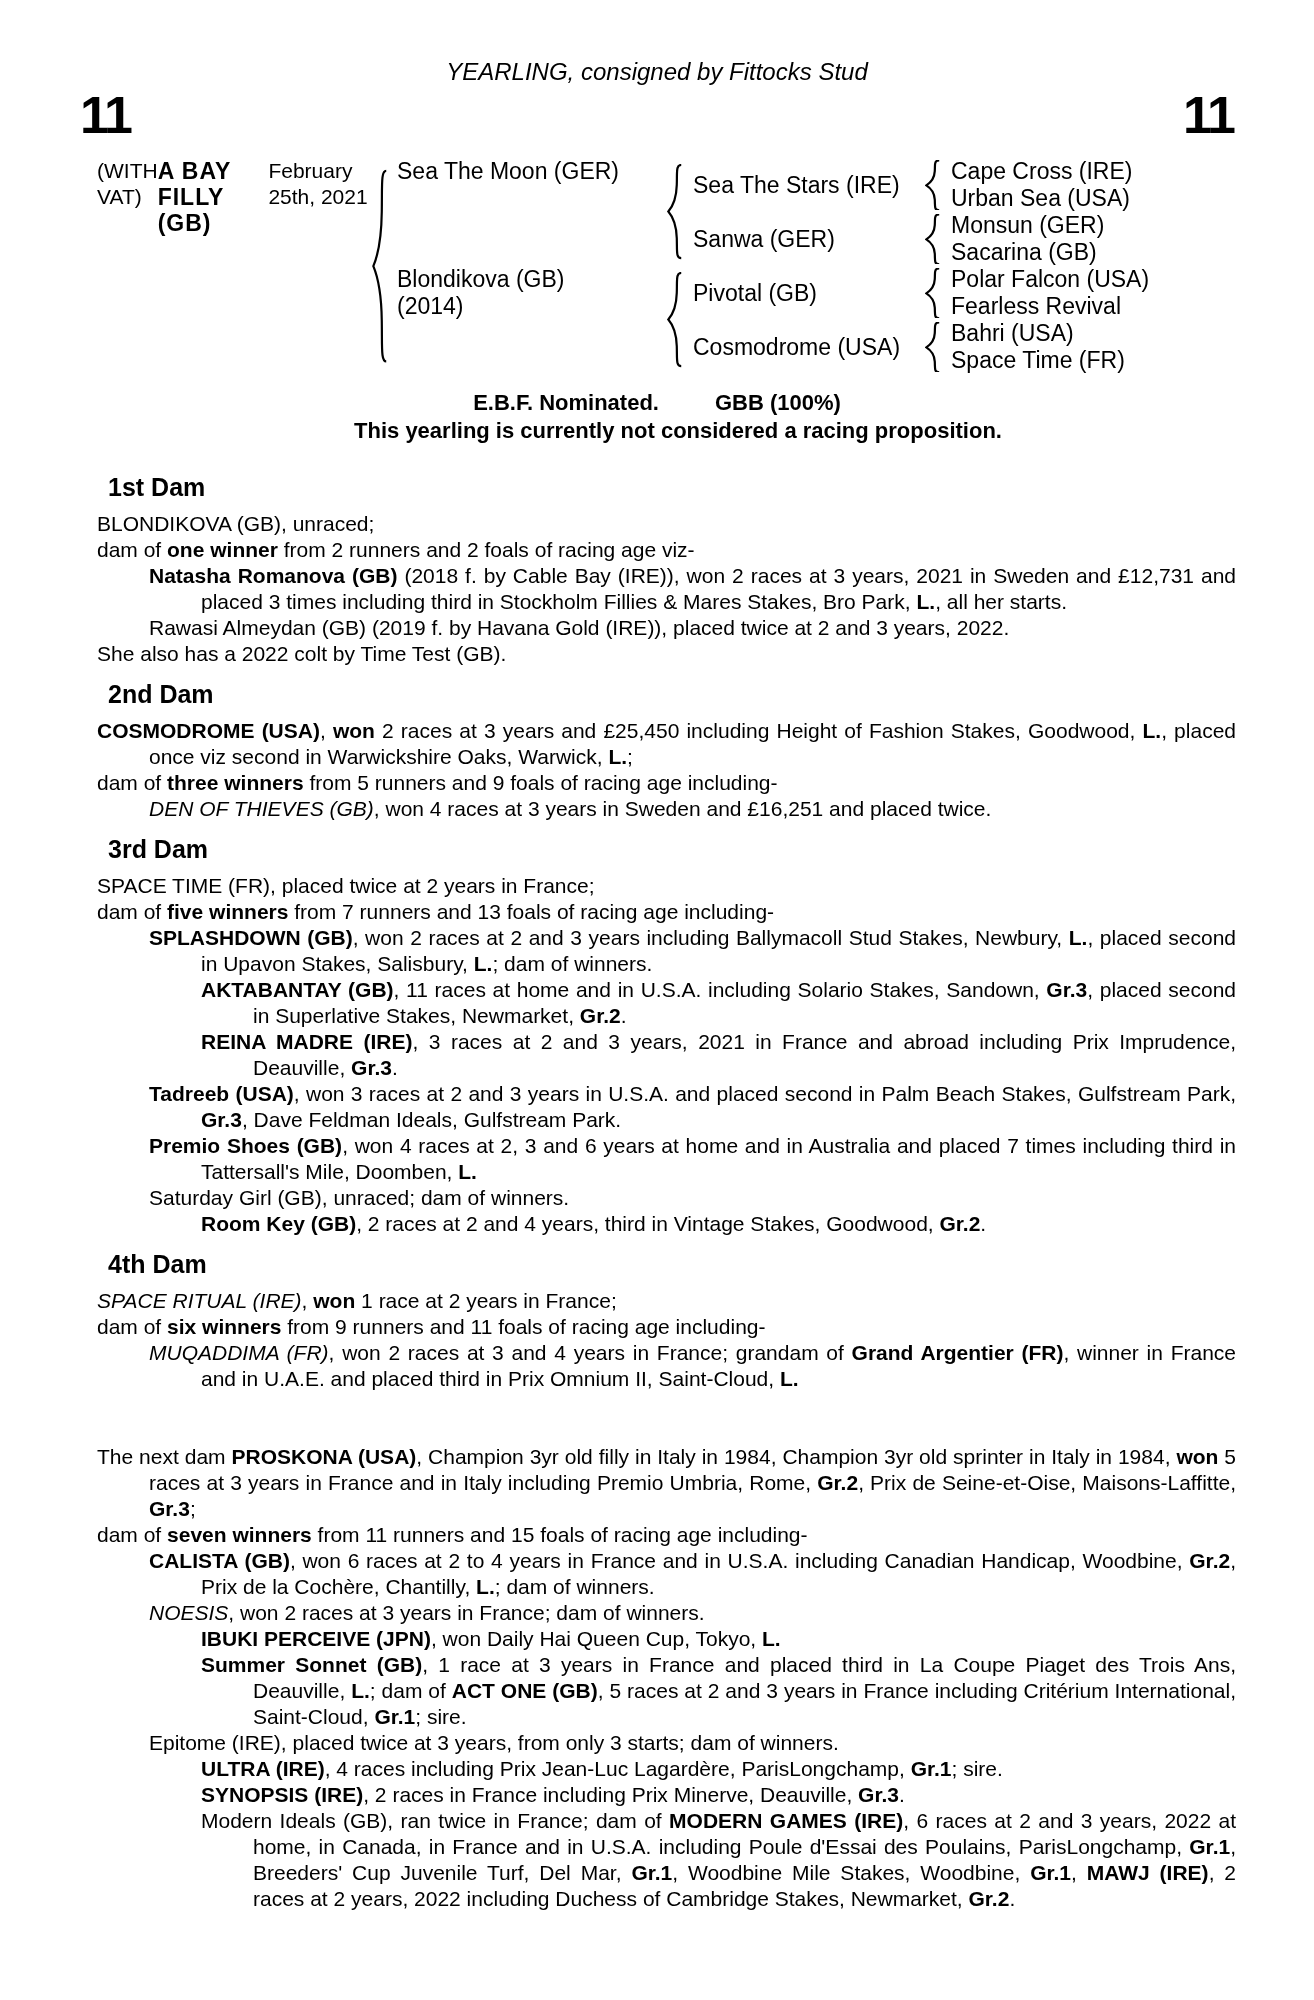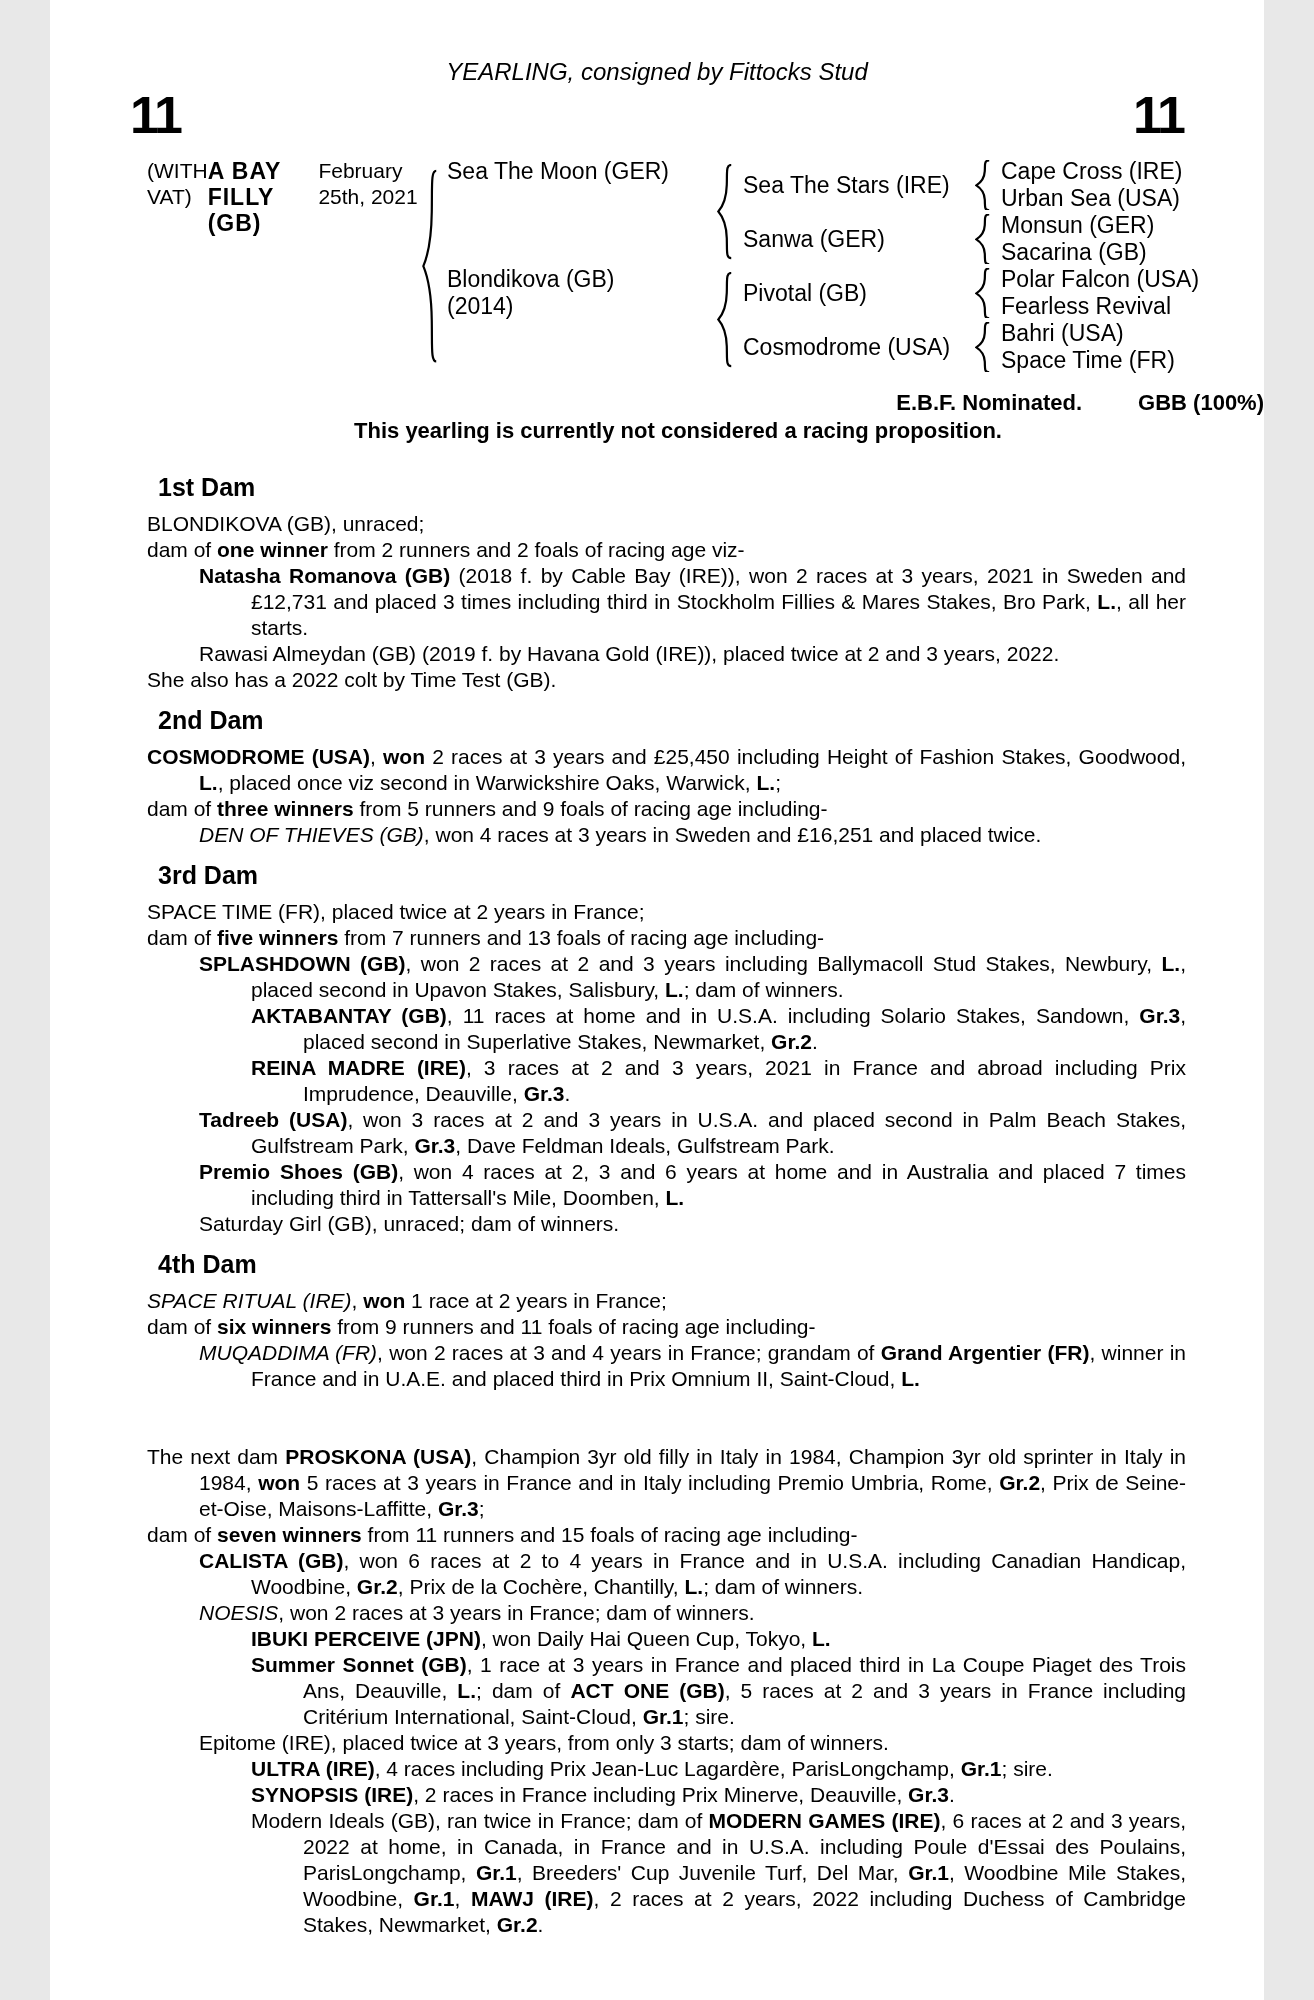--- a/index.html
+++ b/index.html
@@ -1,18 +1,18 @@
 <!DOCTYPE html>
 <html><head>
 <meta charset="utf-8">
 <style>
   html,body { margin:0; padding:0; background:#e8e8e8; }
   .page {
     position:relative;
-    width:1214px; height:2000px;
+    width:1314px; height:2000px;
     margin:0 auto;
     background:#ffffff;
     color:#000;
     font-family:"Liberation Sans", sans-serif;
     overflow:hidden;
     box-sizing:border-box;
   }
   
   .title {
     text-align:center;
@@ -47,21 +47,21 @@
     display:flex; 
     font-size:21px; line-height:26px;
   }
   .produce .pname { font-weight:bold; font-size:23px; letter-spacing:1px; }
   .brace { display:flex; align-items:center; justify-content:center; }
   .brace svg { width:16px; height:100%; display:block; }
   .brace.big svg   { height:90%; }
   .brace.mid svg   { height:88%; }
   .brace.small svg { height:94%; }
   
-  .notice1 { text-align:right; font-weight:bold; font-size:22px; margin-top:16px; line-height:26px; }
+  .notice1 { text-align:center; font-weight:bold; font-size:22px; margin-top:16px; line-height:26px; }
   .notice1 .nspace { display:inline-block; width:56px; }
   .notice2 { text-align:center; font-weight:bold; font-size:22px; margin-top:2px; line-height:26px;padding-left:42px; }
   
   .bodytext {
     margin:30px 78px 0 97px;
     font-size:21px;
     line-height:26px;
   }
   .bodytext h3 { font-size:25px; font-weight:bold; margin:11px; line-height:26px; }
   .bodytext section { margin-top:14px; }
@@ -203,20 +203,21 @@
       <section>
         <h3>3rd Dam</h3>
         <p class="l0"><span>SPACE TIME (FR), placed twice at 2 years in France;</span></p>
         <p class="l0"><span>dam of </span><span class="b">five winners</span><span> from 7 runners and 13 foals of racing age including-</span></p>
         <p class="l1"><span class="b">SPLASHDOWN (GB)</span><span>, won 2 races at 2 and 3 years including Ballymacoll Stud Stakes, Newbury, </span><span class="b">L.</span><span>, placed second in Upavon Stakes, Salisbury, </span><span class="b">L.</span><span>; dam of winners.</span></p>
         <p class="l2"><span class="b">AKTABANTAY (GB)</span><span>, 11 races at home and in U.S.A. including Solario Stakes, Sandown, </span><span class="b">Gr.3</span><span>, placed second in Superlative Stakes, Newmarket, </span><span class="b">Gr.2</span><span>.</span></p>
         <p class="l2"><span class="b">REINA MADRE (IRE)</span><span>, 3 races at 2 and 3 years, 2021 in France and abroad including Prix Imprudence, Deauville, </span><span class="b">Gr.3</span><span>.</span></p>
         <p class="l1"><span class="b">Tadreeb (USA)</span><span>, won 3 races at 2 and 3 years in U.S.A. and placed second in Palm Beach Stakes, Gulfstream Park, </span><span class="b">Gr.3</span><span>, Dave Feldman Ideals, Gulfstream Park.</span></p>
         <p class="l1"><span class="b">Premio Shoes (GB)</span><span>, won 4 races at 2, 3 and 6 years at home and in Australia and placed 7 times including third in Tattersall's Mile, Doomben, </span><span class="b">L.</span></p>
         <p class="l1"><span>Saturday Girl (GB), unraced; dam of winners.</span></p>
+        <p class="l2"><span class="b">Room Key (GB)</span><span>, 2 races at 2 and 4 years, third in Vintage Stakes, Goodwood, </span><span class="b">Gr.2</span><span>.</span></p>
       </section>
       <section>
         <h3>4th Dam</h3>
         <p class="l0"><span class="i">SPACE RITUAL (IRE)</span><span>, </span><span class="b">won</span><span> 1 race at 2 years in France;</span></p>
         <p class="l0"><span>dam of </span><span class="b">six winners</span><span> from 9 runners and 11 foals of racing age including-</span></p>
         <p class="l1"><span class="i">MUQADDIMA (FR)</span><span>, won 2 races at 3 and 4 years in France; grandam of </span><span class="b">Grand Argentier (FR)</span><span>, winner in France and in U.A.E. and placed third in Prix Omnium II, Saint-Cloud, </span><span class="b">L.</span></p>
       </section>
       <section class="gap">
         <p class="l0h"><span>The next dam </span><span class="b">PROSKONA (USA)</span><span>, Champion 3yr old filly in Italy in 1984, Champion 3yr old sprinter in Italy in 1984, </span><span class="b">won</span><span> 5 races at 3 years in France and in Italy including Premio Umbria, Rome, </span><span class="b">Gr.2</span><span>, Prix de Seine-et-Oise, Maisons-Laffitte, </span><span class="b">Gr.3</span><span>;</span></p>
         <p class="l0"><span>dam of </span><span class="b">seven winners</span><span> from 11 runners and 15 foals of racing age including-</span></p>

